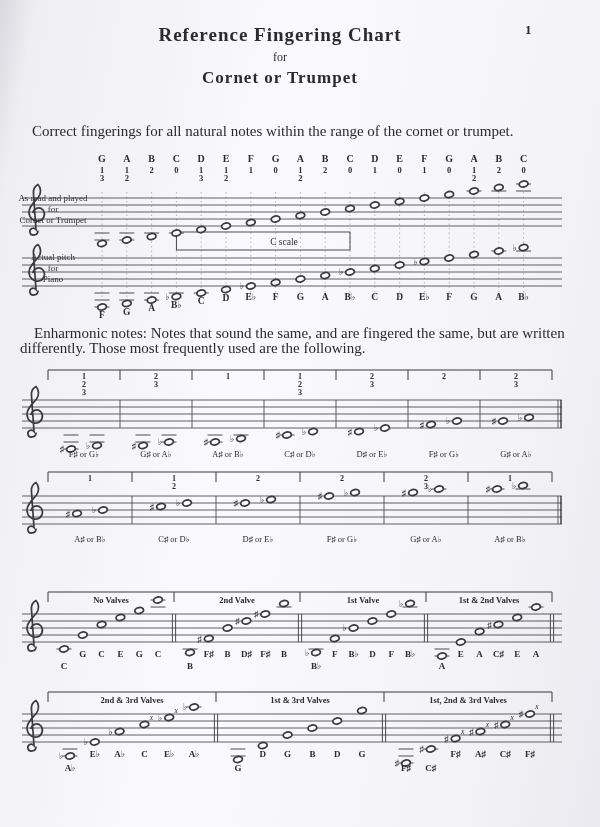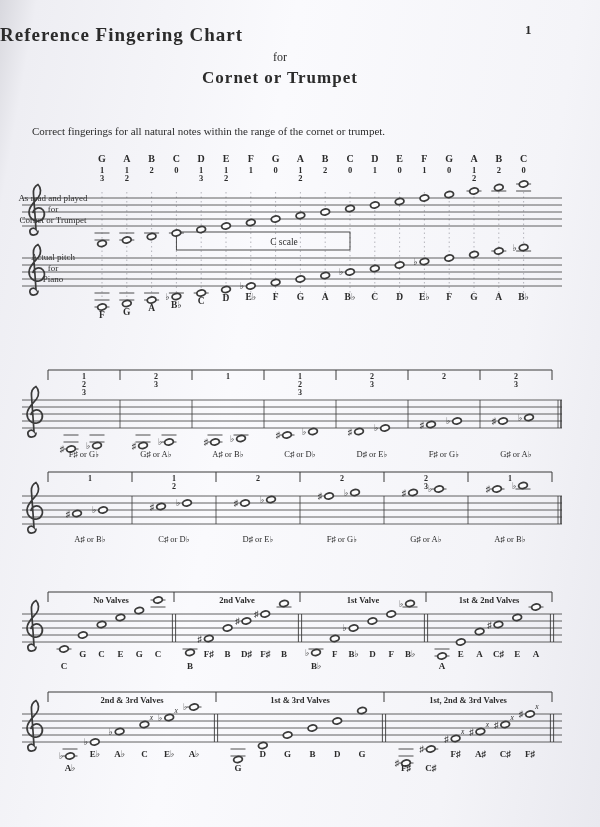--- a/index.html
+++ b/index.html
@@ -1,24 +1,24 @@
 <!DOCTYPE html>
 <html><head>
 <meta charset="utf-8">
 <style>
   html,body{margin:0;padding:0;}
   .page{position:relative;width:600px;height:827px;overflow:hidden;
     background:linear-gradient(100deg,#d8d8de 0%,#eeeef3 5%,#fafafd 40%,#f4f4f8 78%,#e9e9ef 100%);
     font-family:"Liberation Serif","DejaVu Serif",serif;color:#2b2b2b;}
   .abs{position:absolute;}
-  .title1{top:24px;left:0;width:560px;text-align:left;font-size:19px;font-weight:bold;letter-spacing:1px;}
+  .title1{top:24px;left:0;width:560px;text-align:center;font-size:19px;font-weight:bold;letter-spacing:1px;}
   .title2{top:50px;left:0;width:560px;text-align:center;font-size:12px;}
   .title3{top:68px;left:0;width:560px;text-align:center;font-size:17px;font-weight:bold;letter-spacing:1px;}
   .pgnum{top:22px;left:525px;font-size:13px;font-weight:bold;}
-  .bodytext{font-size:11px;line-height:15px;width:556px;left:20px;}
+  .bodytext{font-size:15px;line-height:15px;width:556px;left:20px;}
   .intro{top:124px;text-indent:12px;}
   .enhtext{top:326px;text-indent:14px;}
   .notice{top:548px;text-indent:14px;}
   .stafflabel{width:106px;left:0;text-align:center;font-size:9px;line-height:11px;}
   .lt{top:193px;} .lb{top:252px;}
   svg{position:absolute;left:0;overflow:visible;}
   svg text{font-family:"Liberation Serif","DejaVu Serif",serif;fill:#2b2b2b;}
 </style>
 </head>
 <body>
@@ -192,20 +192,23 @@
       <text x="523.6" y="25" font-size="8.5" text-anchor="middle" font-weight="600">0</text>
       <line x1="516.1" y1="43" x2="531.1" y2="43" stroke="#3a3a3a" stroke-width="0.9"></line>
       <line x1="516.1" y1="36" x2="531.1" y2="36" stroke="#3a3a3a" stroke-width="0.9"></line>
       <ellipse cx="523.6" cy="36" rx="4.4" ry="3" fill="#fcfcfd" stroke="#3a3a3a" stroke-width="1.8" transform="rotate(-12 523.6 36)"></ellipse>
       <line x1="516.1" y1="103" x2="531.1" y2="103" stroke="#3a3a3a" stroke-width="0.9"></line>
       <ellipse cx="523.6" cy="99.5" rx="4.4" ry="3" fill="#fcfcfd" stroke="#3a3a3a" stroke-width="1.8" transform="rotate(-12 523.6 99.5)"></ellipse>
       <text x="514.6" y="102.7" font-size="9" text-anchor="middle" font-family="&quot;DejaVu Sans&quot;,sans-serif">♭</text>
       <text x="523.6" y="152" font-size="9.5" text-anchor="middle" font-weight="600">B♭</text>
     </svg>
 
+  <div class="abs bodytext enhtext">
+    <span>Enharmonic notes:</span><span> Notes that sound the same, and are fingered the same, but are written differently. Those most frequently used are the following.</span>
+  </div>
 
   <svg id="svg-enh-a" style="top:362px" width="600" height="100">
       <line x1="48" y1="8" x2="552" y2="8" stroke="#3a3a3a" stroke-width="1"></line>
       <line x1="48" y1="8" x2="48" y2="18" stroke="#3a3a3a" stroke-width="1"></line>
       <line x1="120" y1="8" x2="120" y2="18" stroke="#3a3a3a" stroke-width="1"></line>
       <line x1="192" y1="8" x2="192" y2="18" stroke="#3a3a3a" stroke-width="1"></line>
       <line x1="264" y1="8" x2="264" y2="18" stroke="#3a3a3a" stroke-width="1"></line>
       <line x1="336" y1="8" x2="336" y2="18" stroke="#3a3a3a" stroke-width="1"></line>
       <line x1="408" y1="8" x2="408" y2="18" stroke="#3a3a3a" stroke-width="1"></line>
       <line x1="480" y1="8" x2="480" y2="18" stroke="#3a3a3a" stroke-width="1"></line>

